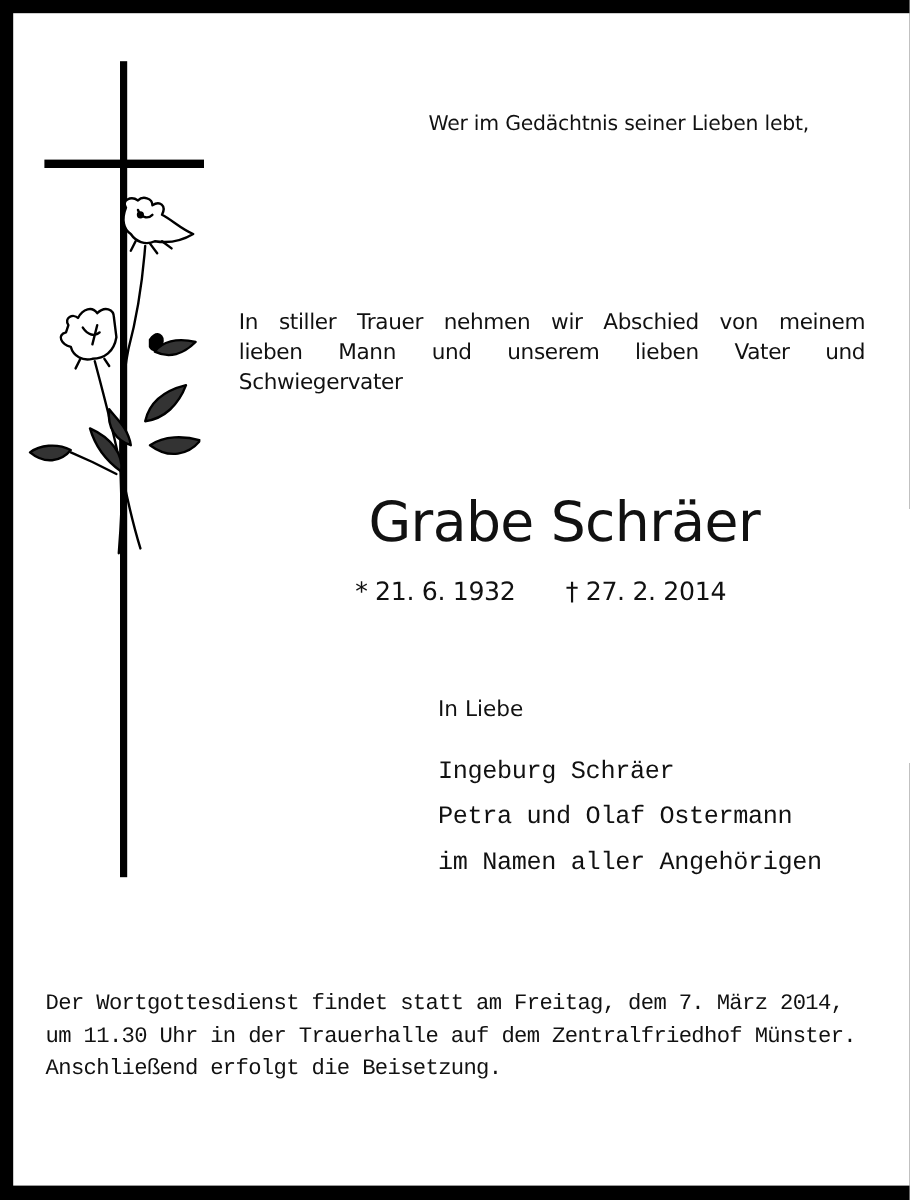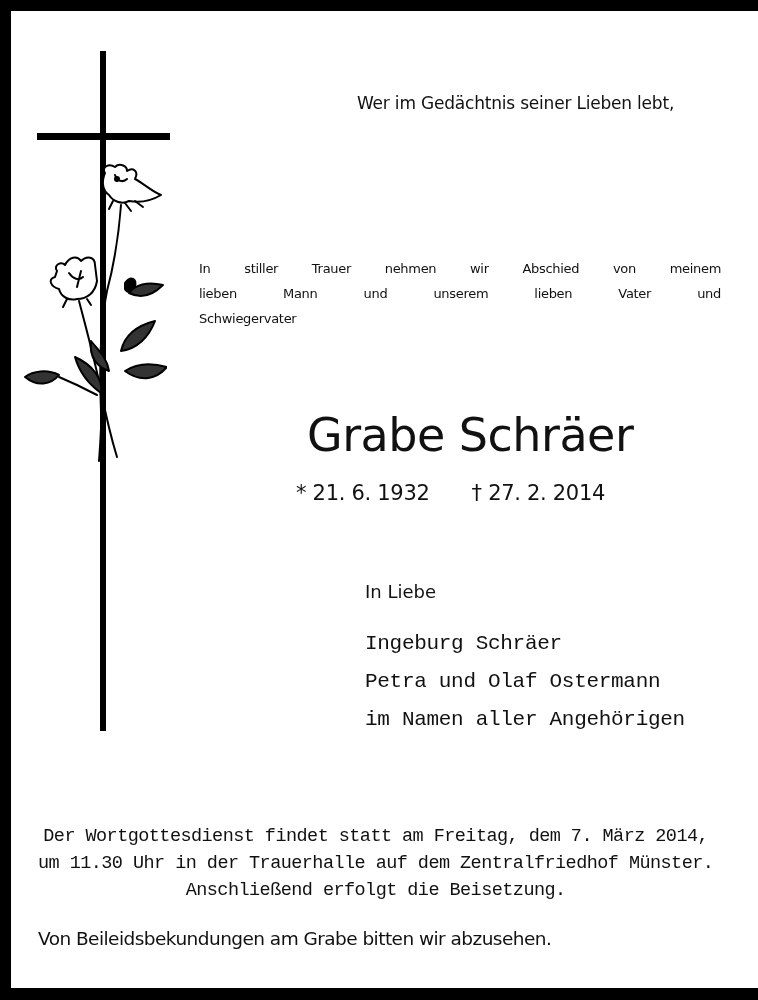--- a/index.html
+++ b/index.html
@@ -27,21 +27,21 @@
       width: 133px; height: 7px; background: #000;
     }
     .rose { position: absolute; left: 6px; top: 150px; }
     .motto {
       left: 346px; top: 80px;
       font-size: 17px; line-height: 25px;
       letter-spacing: -0.2px;
     }
     .intro {
       left: 188px; top: 245px; width: 522px;
-      font-size: 13px; line-height: 25px;
+      font-size: 18px; line-height: 25px;
       text-align: justify; text-align-last: left;
       letter-spacing: -0.3px;
     }
     .intro span { display: block; }
     .intro .just { text-align: justify; text-align-last: justify; }
     .name {
       left: 296px; top: 398px;
       font-size: 46px; line-height: 52px;
       letter-spacing: -0.5px;
     }
@@ -59,21 +59,20 @@
     .family {
       left: 354px; top: 614px;
       font-size: 21px; line-height: 38px;
       letter-spacing: -0.3px;
     }
     .family span, .service span { display: block; font-family: Liberation Mono, monospace; }
     .service {
       left: 27px; top: 812px;
       font-size: 18.5px; line-height: 27px;
       letter-spacing: -0.55px;
-      text-align: center;
     }
     .note {
       left: 27px; top: 914px;
       font-size: 18.5px; line-height: 27px;
       letter-spacing: -0.55px;
     }
   </style>
 </head>
 <body>
 
@@ -131,14 +130,13 @@
     <span>Petra und Olaf Ostermann</span>
     <span>im Namen aller Angehörigen</span>
   </div>
 
   <div class="abs service">
     <span>Der Wortgottesdienst findet statt am Freitag, dem 7. März 2014,</span>
     <span>um 11.30 Uhr in der Trauerhalle auf dem Zentralfriedhof Münster.</span>
     <span>Anschließend erfolgt die Beisetzung.</span>
   </div>
 
-  <div class="abs note">Von Beileidsbekundungen am Grabe bitten wir abzusehen.</div>
 </div>
 
 </body></html>

